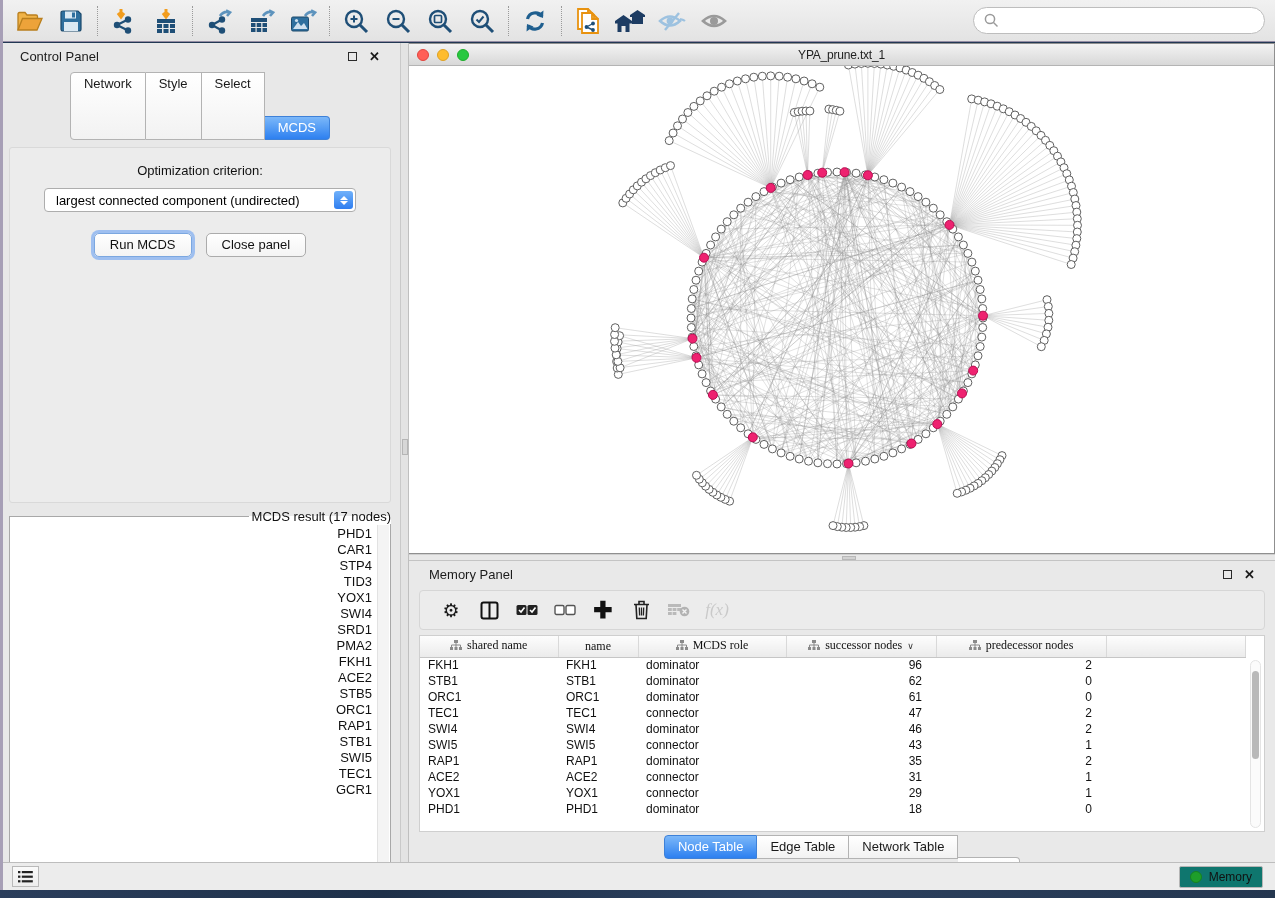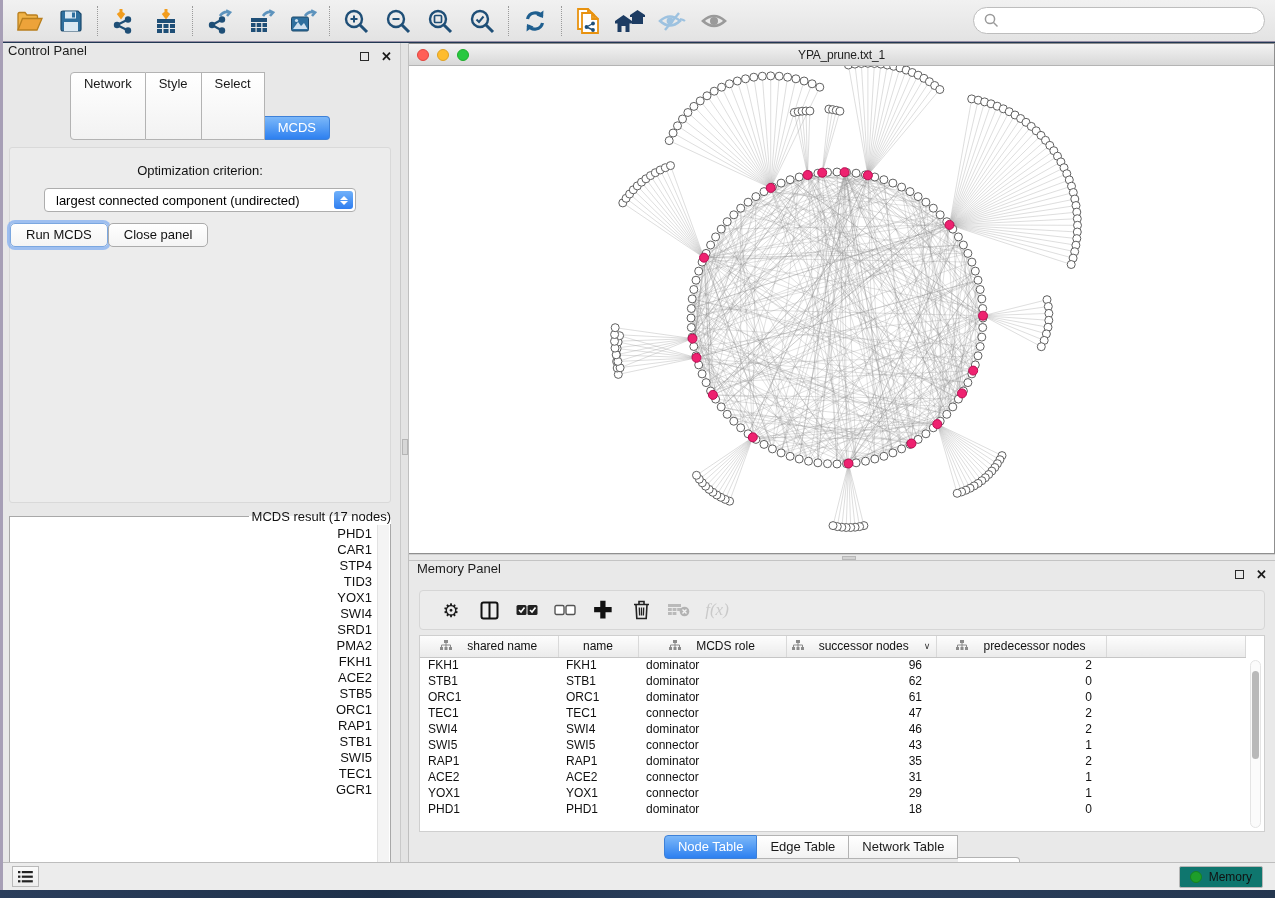--- a/index.html
+++ b/index.html
@@ -24,41 +24,41 @@
   .searchbox input { border:none; outline:none; flex:1; font-size:13px; font-family:inherit; background:transparent; }
 
   
   .main { position:absolute; left:0; top:43px; width:1275px; height:819px; display:flex; background:#e6e6e6; }
   .control-panel { width:400px; height:100%; background:#e8e8e8; position:relative; }
   .v-splitter { width:9px; height:100%; background:#e3e3e3; border-left:1px solid #c9c9c9; border-right:1px solid #bfbfbf; position:relative; }
   .v-splitter .grip { position:absolute; top:396px; left:1px; width:6px; height:16px; background:#d7d7d7; border:1px solid #b5b5b5; }
   .right-col { flex:1; height:100%; display:flex; flex-direction:column; }
 
   
-  .panel-header { height:26px; display:flex; padding:0 8px; font-size:13px; color:#1c1c1c; }
+  .panel-header { height:26px; display:flex; align-items:center; padding:0 20px; font-size:13px; color:#1c1c1c; }
   .ph-title { flex:1; }
   .ph-ctrl { display:flex; gap:12px; align-items:center; }
   .float-box { width:9px; height:9px; border:1.6px solid #2a2a2a; display:inline-block; }
   .close-x { font-size:13px; font-weight:bold; color:#1a1a1a; line-height:1; }
 
   
   .cp-tabs { display:flex; justify-content:center; margin:3px 0 7px; }
   .seg-tab { padding:3px 13px 4px; font-size:13px; background:linear-gradient(#ffffff,#f2f2f2); border:1px solid #b3b3b3; border-left-width:0; color:#1a1a1a; }
   .seg-tab:first-child { border-left-width:1px; border-radius:4px 0 0 4px; }
   .seg-tab:last-child { border-radius:0 4px 4px 0;margin-top:44px; }
   .seg-tab.active { background:linear-gradient(#7cb8f9,#2d80f0); color:#fff; border-color:#3e81d8; }
 
   .cp-body { margin:0 9px; height:356px; background:#ececec; border:1px solid #d9d9d9; border-radius:3px; text-align:center; padding-top:15px; }
   .opt-label { font-size:13px; color:#111; }
   .selectbox { position:relative; width:312px; height:24px; margin:10px auto 0; background:#fff; border:1px solid #adadad; border-radius:4px; display:flex; align-items:center; padding-left:11px; font-size:13px; }
   .sel-stepper { position:absolute; right:2px; top:2px; width:19px; height:18px; border-radius:3px; background:linear-gradient(#70b1fa,#2f7ef0); display:flex; flex-direction:column; align-items:center; justify-content:center; gap:1px; }
   .sel-stepper i { width:0; height:0; border-left:4px solid transparent; border-right:4px solid transparent; display:block; }
   .sel-stepper .up { border-bottom:4px solid #fff; }
   .sel-stepper .dn { border-top:4px solid #fff; }
-  .cp-buttons { margin-top:11px; display:flex; }
+  .cp-buttons { margin-top:21px; display:flex; justify-content:center; gap:14px; }
   .btn { font-size:13px; font-family:inherit; padding:3px 15px 4px; background:linear-gradient(#ffffff,#f4f4f4); border:1px solid #ababab; border-radius:5px; color:#111; }
   .btn.focused { box-shadow:0 0 0 3px rgba(116,168,243,.65); border-color:#7ba7e0; }
 
   
   fieldset.mcds { margin:6px 9px 0; border:1px solid #a8a8a8; height:368px; position:relative; background:#fff;text-align:right; }
   fieldset.mcds legend { font-size:13px; color:#111; margin-left:4px; padding:0 3px; }
   .mcds-list { position:absolute; inset:0 14px 2px 2px; overflow:hidden; background:#fff; padding:2px 4px; }
   .mcds-list div { font-size:13px; line-height:16px; color:#111; }
   .mcds-scroll { position:absolute; right:1px; top:1px; bottom:1px; width:12px; background:#f4f4f4; border-left:1px solid #e2e2e2; }
 
@@ -84,21 +84,21 @@
   .tpbtn { width:38px; height:34px; display:flex; align-items:center; justify-content:center; }
   .tpbtn.disabled { opacity:.42; }
   .gear-glyph { font-size:19px; color:#1a1a1a; }
   .fx-glyph { font-family:"Liberation Serif",serif; font-style:italic; font-size:17px; color:#9b9b9b; }
   .plus-glyph { font-size:23px; font-weight:bold; color:#111; line-height:1; }
 
   .table-area { margin:5px 10px 0; background:#fff; border:1px solid #cfcfcf; height:197px; position:relative; overflow:hidden; }
   table.dtable { border-collapse:collapse; table-layout:fixed; width:825px; }
   table.dtable th { height:21px; background:linear-gradient(#fdfdfd,#ebebeb); border-right:1px solid #d9d9d9; border-bottom:1px solid #c6c6c6;
      font-size:12px; font-weight:normal; color:#111; text-align:center; white-space:nowrap; overflow:hidden; }
-  table.dtable th .hwrap { display:inline-flex; align-items:center; gap:15px; }
+  table.dtable th .hwrap { display:inline-flex; align-items:center; gap:5px;font-family:Liberation Serif, serif; }
   table.dtable td { height:16px; font-size:12px; color:#111; padding:0 8px; white-space:nowrap; overflow:hidden; }
   table.dtable td.num { text-align:right; padding-right:14px; }
   .col0{width:138px}.col1{width:80px}.col2{width:148px}.col3{width:150px}.col4{width:170px}.colF{width:139px}
   .sortv { font-size:9px; color:#333; }
   .tbl-vscroll { position:absolute; right:3px; top:24px; bottom:3px; width:11px; background:#fbfbfb; border:1px solid #e4e4e4; border-radius:6px; }
   .tbl-vscroll .thumb { position:absolute; left:1px; right:1px; top:10px; height:88px; background:#b9b9b9; border-radius:5px; }
 
   .tp-tabs { height:30px; display:flex; justify-content:center; align-items:center; }
 
   

